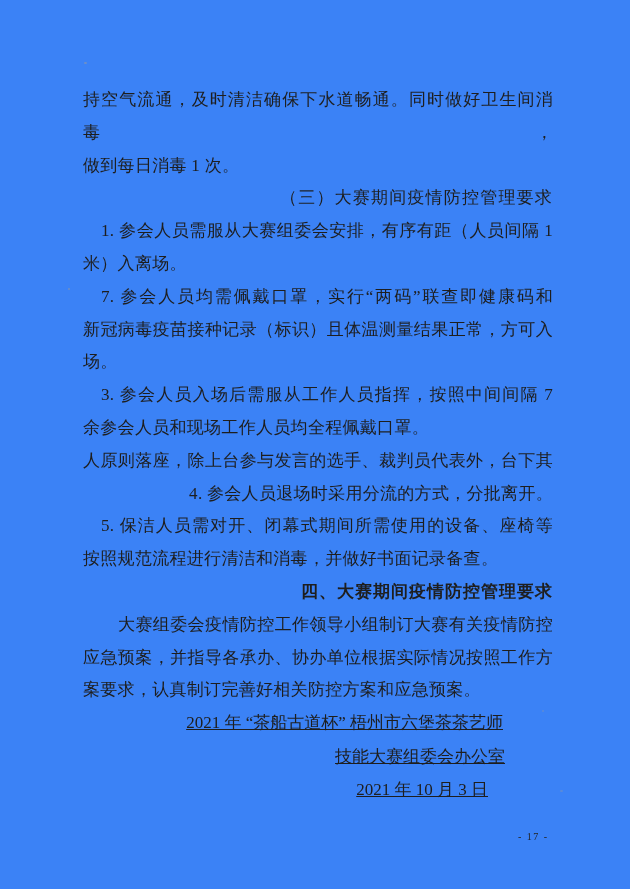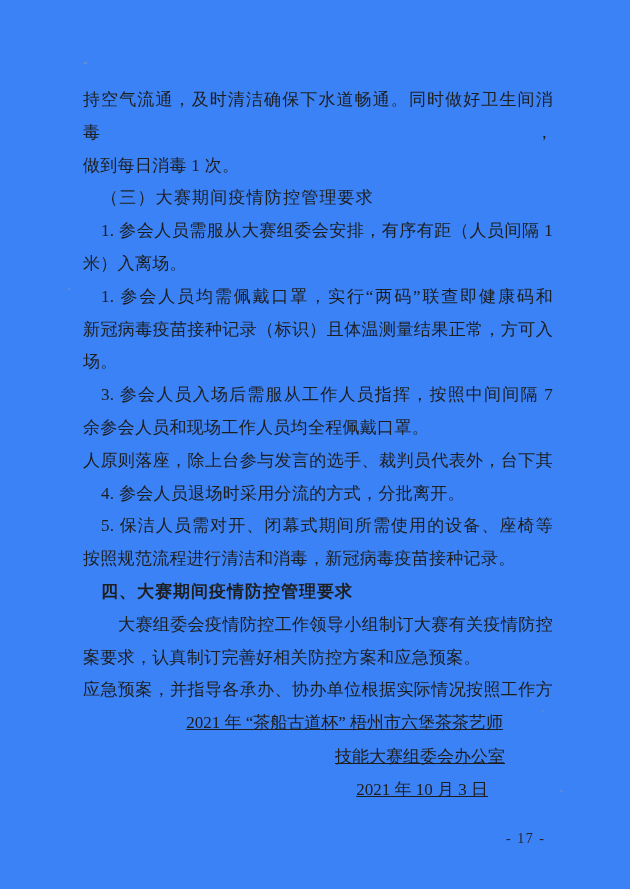--- a/index.html
+++ b/index.html
@@ -30,21 +30,21 @@
     text-align: left;
     white-space: normal;
   }
   
   .jf {
     text-align: justify;
     text-align-last: justify;
     -moz-text-align-last: justify;
     text-justify: inter-character;
   }
-  .ind-sm { text-indent: 18px; }
+  .ind-sm { text-indent: 18px; text-align: right; }
   .ind-lg { text-indent: 35px; }
   
   .h-kai {
     letter-spacing: 1.2px;
   }
   
   .h-hei {
     font-family: "Liberation Sans", sans-serif;
     font-weight: 700;
     letter-spacing: 1px;
@@ -56,23 +56,23 @@
     line-height: 24px;
     white-space: nowrap;
     text-decoration: underline;
   }
   .sig-1 { top: 711px; right: 127px; }
   .sig-2 { top: 745px; right: 125px; text-align: center; }
   .sig-3 { top: 778px; right: 142px; }
   
   .page-num {
     position: absolute;
-    left: 506px;
+    left: 518px;
     top: 831px;
-    font-size: 14px;
+    font-size: 10px;
     letter-spacing: 1.5px;
     color: #242424;
   }
   
   .speck {
     position: absolute;
     border-radius: 50%;
     background: #9a9a9a;
     opacity: 0.55;
   }
@@ -85,33 +85,33 @@
 <body>
 
 <div class="page">
 
   <div class="body-text">
     <div class="ln jf">持空气流通，及时清洁确保下水道畅通。同时做好卫生间消毒，</div>
     <div class="ln">做到每日消毒 1 次。</div>
     <div class="ln h-kai ind-sm">（三）大赛期间疫情防控管理要求</div>
     <div class="ln jf ind-sm">1. 参会人员需服从大赛组委会安排，有序有距（人员间隔 1</div>
     <div class="ln">米）入离场。</div>
-    <div class="ln jf ind-sm">1. 参会人员均需佩戴口罩，实行“两码”联查即健康码和</div>
+    <div class="ln jf ind-sm">7. 参会人员均需佩戴口罩，实行“两码”联查即健康码和</div>
     <div class="ln jf">新冠病毒疫苗接种记录（标识）且体温测量结果正常，方可入</div>
     <div class="ln">场。</div>
     <div class="ln jf ind-sm">3. 参会人员入场后需服从工作人员指挥，按照中间间隔 7</div>
     <div class="ln">余参会人员和现场工作人员均全程佩戴口罩。</div>
     <div class="ln jf">人原则落座，除上台参与发言的选手、裁判员代表外，台下其</div>
     <div class="ln ind-sm">4. 参会人员退场时采用分流的方式，分批离开。</div>
     <div class="ln jf ind-sm">5. 保洁人员需对开、闭幕式期间所需使用的设备、座椅等</div>
-    <div class="ln">按照规范流程进行清洁和消毒，新冠病毒疫苗接种记录。</div>
+    <div class="ln">按照规范流程进行清洁和消毒，并做好书面记录备查。</div>
     <div class="ln h-hei ind-sm">四、大赛期间疫情防控管理要求</div>
     <div class="ln jf ind-lg">大赛组委会疫情防控工作领导小组制订大赛有关疫情防控</div>
+    <div class="ln jf">应急预案，并指导各承办、协办单位根据实际情况按照工作方</div>
     <div class="ln">案要求，认真制订完善好相关防控方案和应急预案。</div>
-    <div class="ln jf">应急预案，并指导各承办、协办单位根据实际情况按照工作方</div>
   </div>
 
   <div class="sig-line sig-1">2021 年 “茶船古道杯” 梧州市六堡茶茶艺师</div>
   <div class="sig-line sig-2">技能大赛组委会办公室</div>
   <div class="sig-line sig-3">2021 年 10 月 3 日</div>
 
   <div class="page-num">- 17 -</div>
 
   <div class="speck speck-1"></div>
   <div class="speck speck-2"></div>

